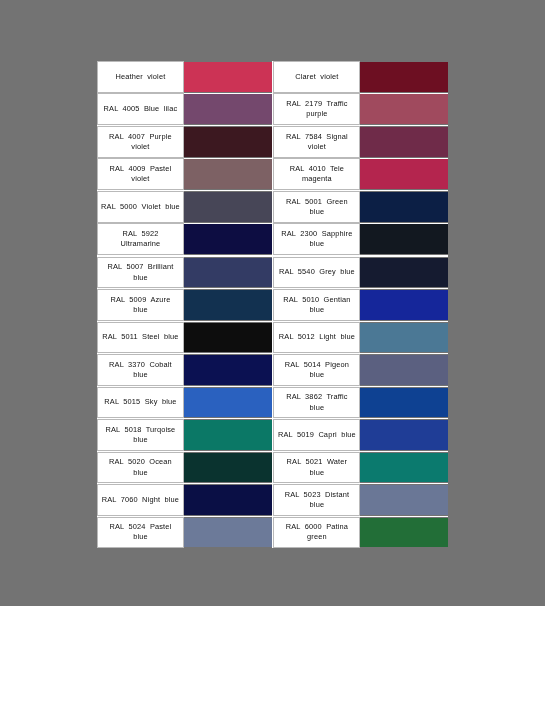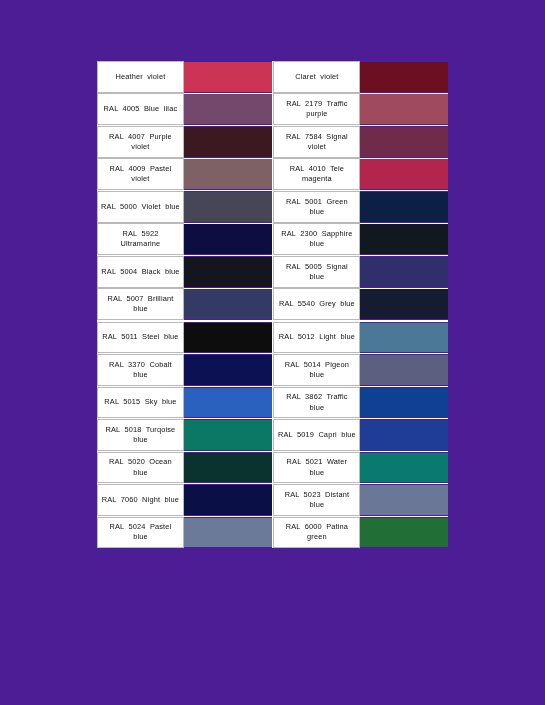--- a/index.html
+++ b/index.html
@@ -11,22 +11,22 @@
   body {
     width: 545px;
     height: 705px;
     font-family: "Liberation Sans", sans-serif;
     -webkit-font-smoothing: antialiased;
   }
 
   .page {
     position: relative;
     width: 545px;
-    height: 705px;
-    background: #4c1d95;
+    height: 606px;
+    background: #737373;
     overflow: hidden;
   }
 
   
   .chart-table {
     position: absolute;
     left: 97px;
     top: 61px;
     width: 351px;
     border-collapse: separate;
@@ -194,31 +194,20 @@
             <span class="swatch" style="background: rgb(18, 24, 32);"></span>
           </td>
         </tr>
         <tr class="spacer-row">
           <td></td>
           <td></td>
           <td></td>
           <td></td>
           <td></td>
         </tr>
-        <tr class="chart-row">
-          <td class="label-cell">RAL  5004  Black blue</td>
-          <td class="swatch-cell">
-            <span class="swatch" style="background: rgb(20, 21, 31);"></span>
-          </td>
-          <td class="gutter"></td>
-          <td class="label-cell">RAL  5005 Signal   blue</td>
-          <td class="swatch-cell">
-            <span class="swatch" style="background: rgb(46, 47, 107);"></span>
-          </td>
-        </tr>
         <tr class="spacer-row">
           <td></td>
           <td></td>
           <td></td>
           <td></td>
           <td></td>
         </tr>
         <tr class="chart-row">
           <td class="label-cell">RAL  5007 Brilliant   blue</td>
           <td class="swatch-cell">
@@ -229,20 +218,31 @@
           <td class="swatch-cell">
             <span class="swatch" style="background: rgb(21, 27, 48);"></span>
           </td>
         </tr>
         <tr class="spacer-row">
           <td></td>
           <td></td>
           <td></td>
           <td></td>
           <td></td>
+        </tr>
+        <tr class="chart-row">
+          <td class="label-cell">RAL  5009 Azure   blue</td>
+          <td class="swatch-cell">
+            <span class="swatch" style="background: rgb(18, 49, 80);"></span>
+          </td>
+          <td class="gutter"></td>
+          <td class="label-cell">RAL  5010 Gentian   blue</td>
+          <td class="swatch-cell">
+            <span class="swatch" style="background: rgb(21, 38, 154);"></span>
+          </td>
         </tr>
         <tr class="spacer-row">
           <td></td>
           <td></td>
           <td></td>
           <td></td>
           <td></td>
         </tr>
         <tr class="chart-row">
           <td class="label-cell">RAL  5011  Steel blue</td>

